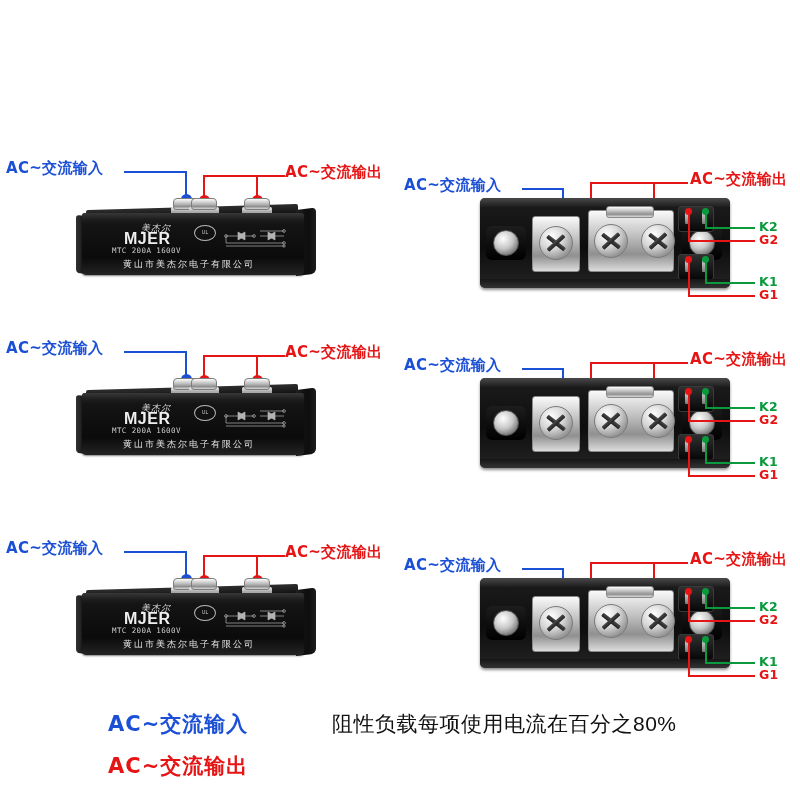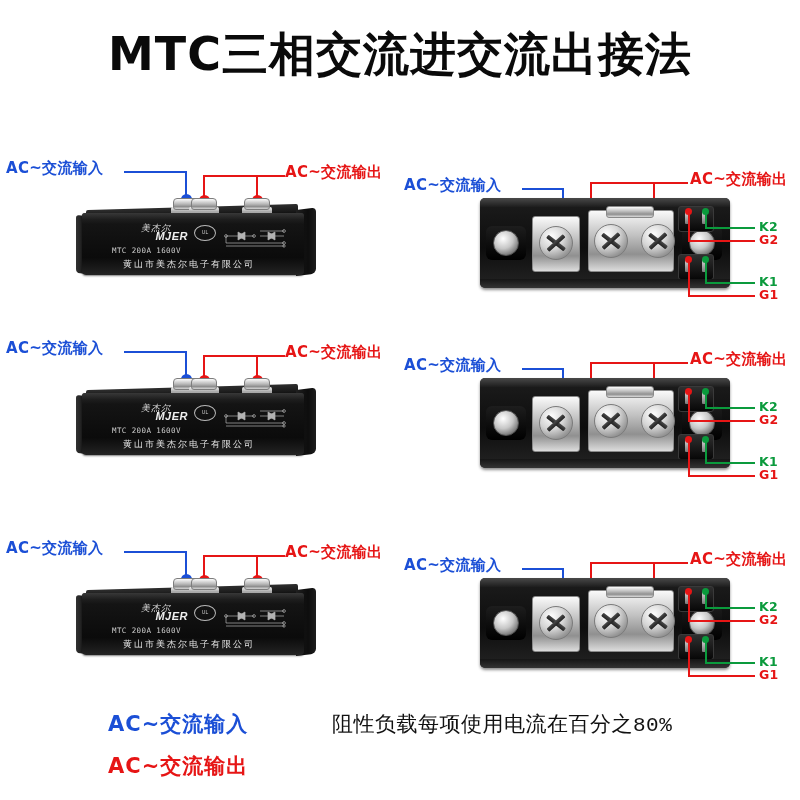--- a/index.html
+++ b/index.html
@@ -93,22 +93,22 @@
 
   
   .sv-brand-cn{
     position:absolute;left:44px;top:9px;width:60px;
     font-size:9px;color:#d8d8d8;font-style:italic;text-align:center;
     font-family:"DejaVu Sans","Liberation Sans",sans-serif;
     letter-spacing:1px;
   }
   .sv-brand-en{
     position:absolute;left:42px;top:17px;width:64px;
-    font-size:11px;font-weight:bold;color:#efefef;text-align:right;
-    letter-spacing:.5px;font-style:italic;
+    font-size:16px;font-weight:bold;color:#efefef;text-align:left;
+    letter-spacing:.5px;
   }
   .sv-model{
     position:absolute;left:30px;top:33px;
     font-size:7.5px;color:#cfcfcf;letter-spacing:.4px;
     font-family:"DejaVu Sans Mono","Liberation Mono",monospace;
   }
   .sv-company{
     position:absolute;left:22px;top:45px;width:170px;
     font-size:9px;color:#e2e2e2;text-align:center;letter-spacing:2px;
     font-family:"DejaVu Sans","Liberation Sans",sans-serif;
@@ -200,29 +200,28 @@
   .dot.sm{width:7px;height:7px;}
 
   
   .legend{position:absolute;left:0;top:700px;width:800px;height:100px;}
   .lg-key{
     position:absolute;font-size:21px;font-weight:bold;white-space:nowrap;
     font-family:"DejaVu Sans","Liberation Sans",sans-serif;letter-spacing:1px;
   }
   .lg-note{
     position:absolute;font-size:21px;color:#111;white-space:nowrap;
-    font-family:Liberation Mono, monospace;letter-spacing:.5px;
+    font-family:Liberation Sans, sans-serif;letter-spacing:.5px;
   }
 </style>
 </head>
 <body>
 
 <div class="page">
 
-  <div class="title">MTC三相交流进交流出接法</div>
 
   <div class="row" style="top:150px;">
 
     <div class="sideunit">
 
       <div class="lbl blue" style="left:6px;top:9px;">AC~交流输入</div>
       <div class="ln" style="left:124px;top:21px;width:63px;height:2px;"></div>
       <div class="ln" style="left:185px;top:21px;width:2px;height:27px;"></div>
       <div class="dot blue" style="left:181px;top:44px;"></div>
 

